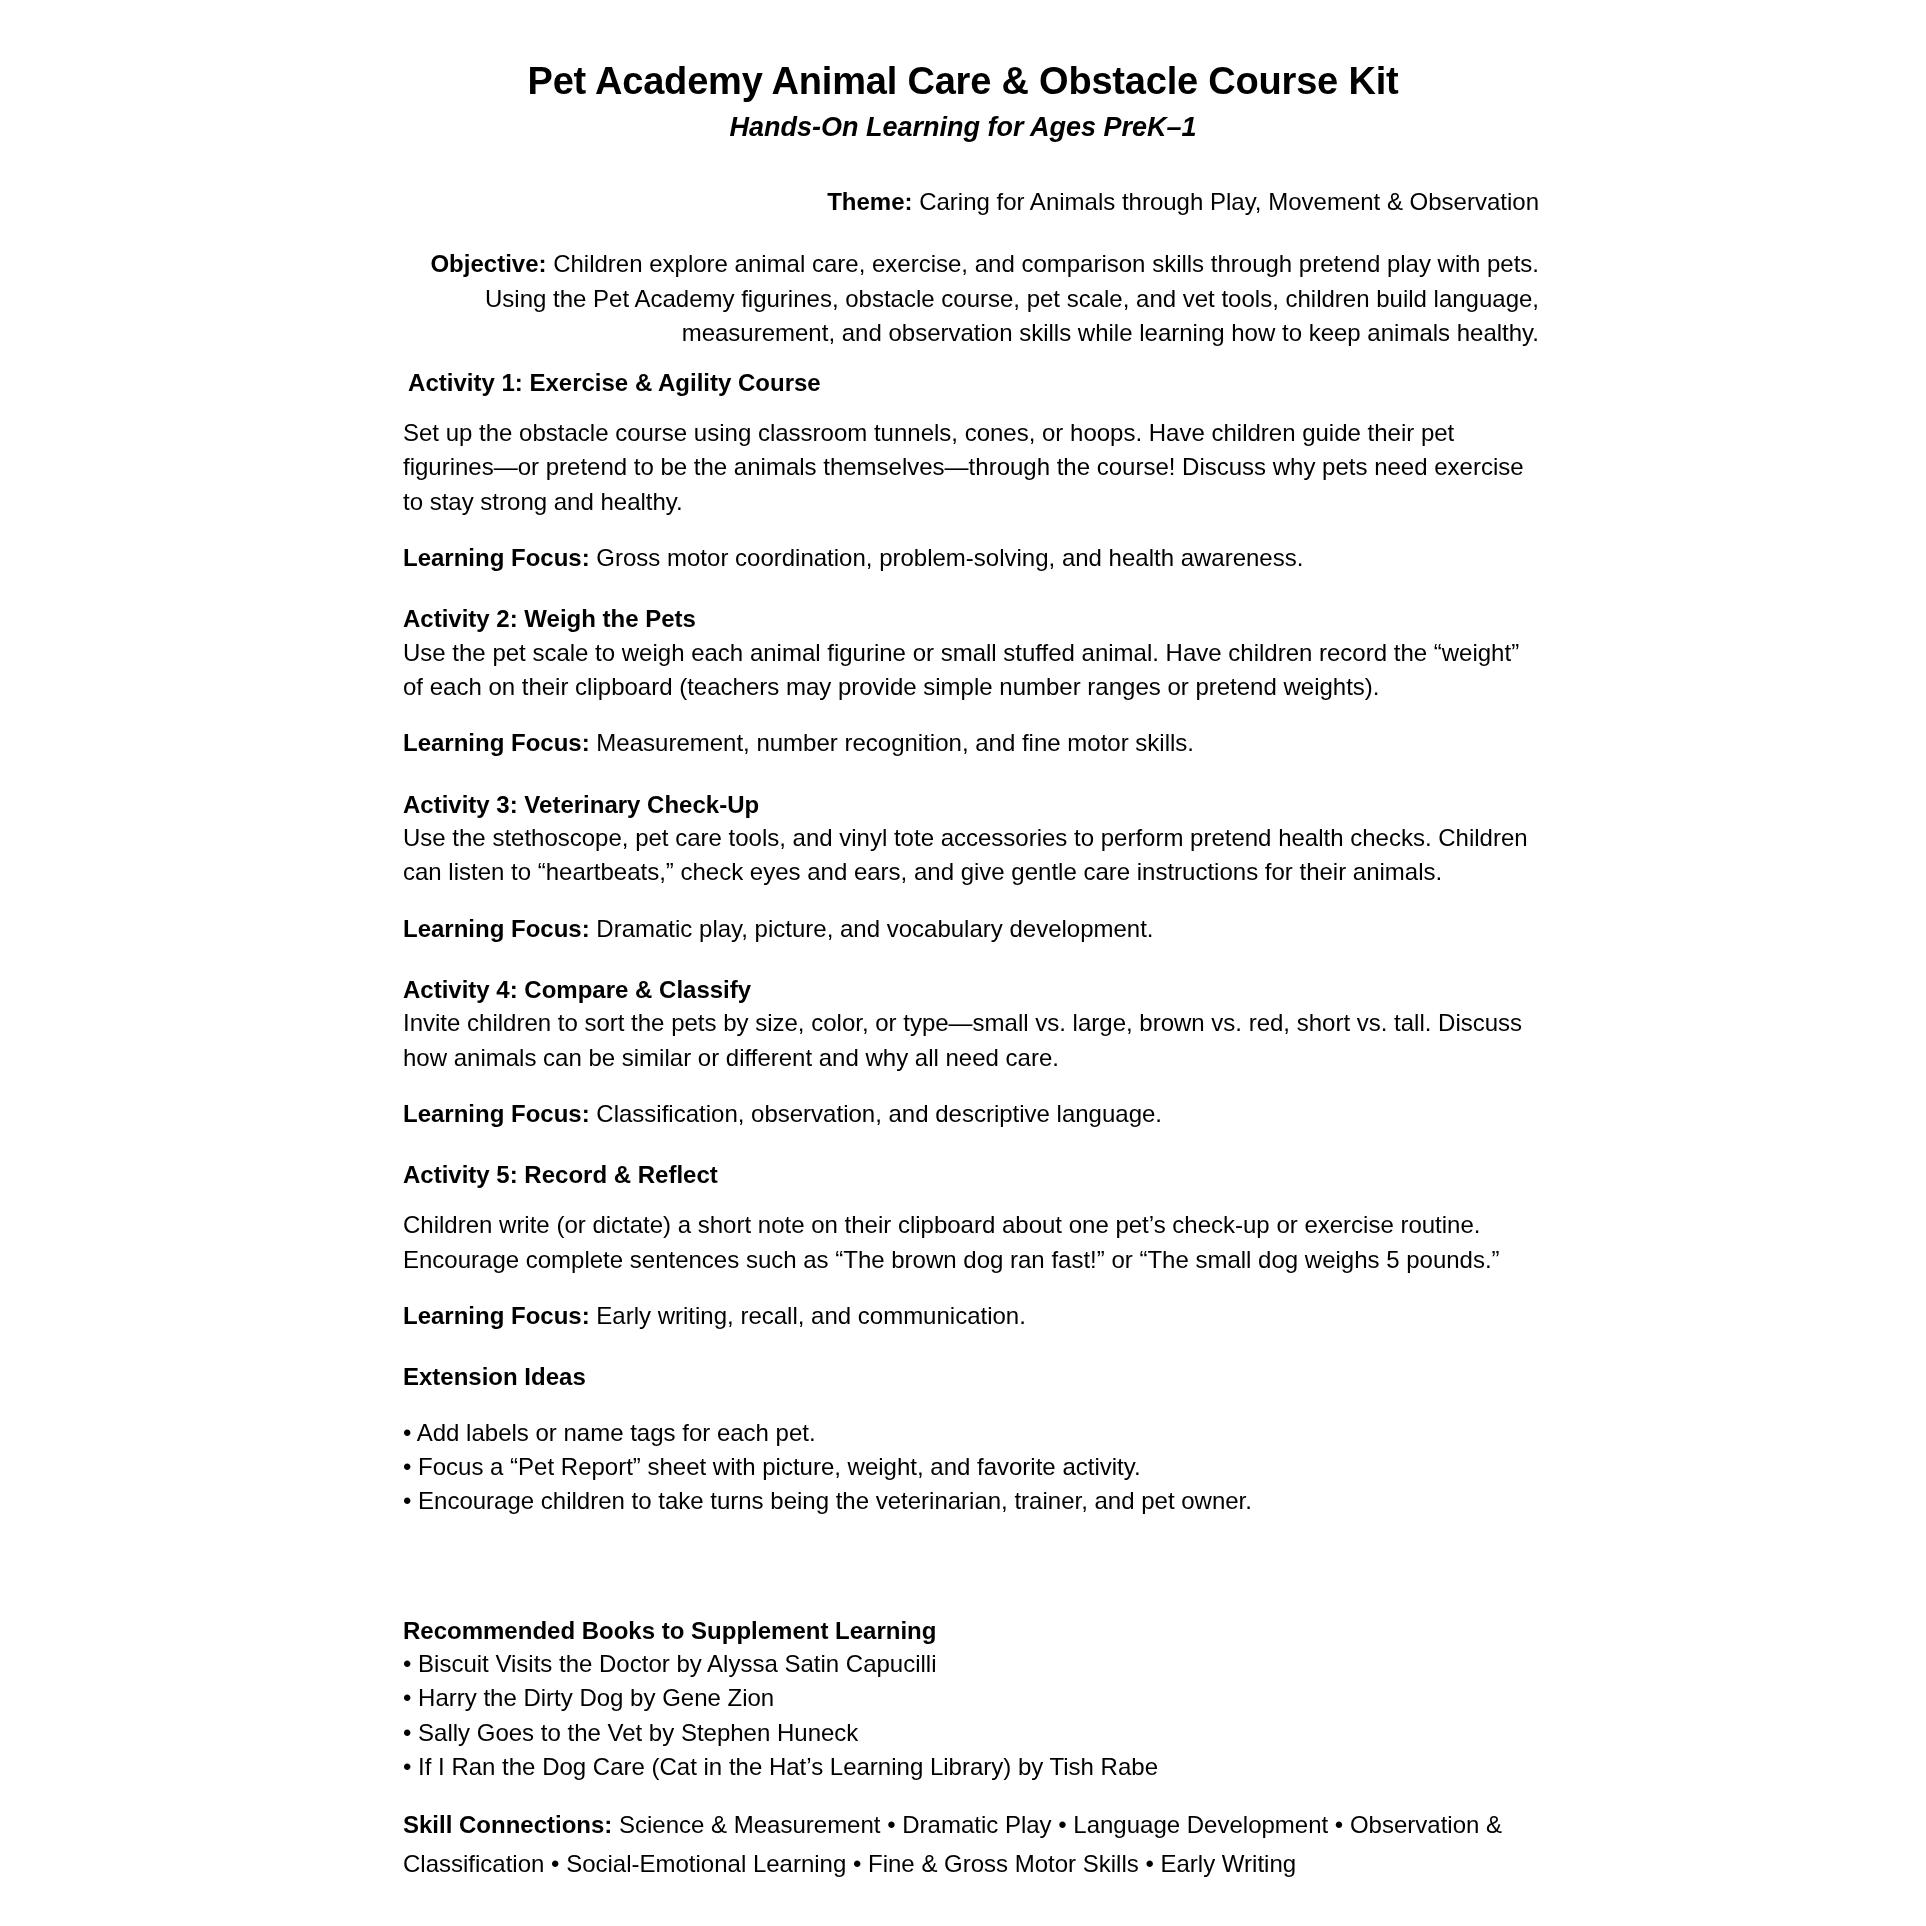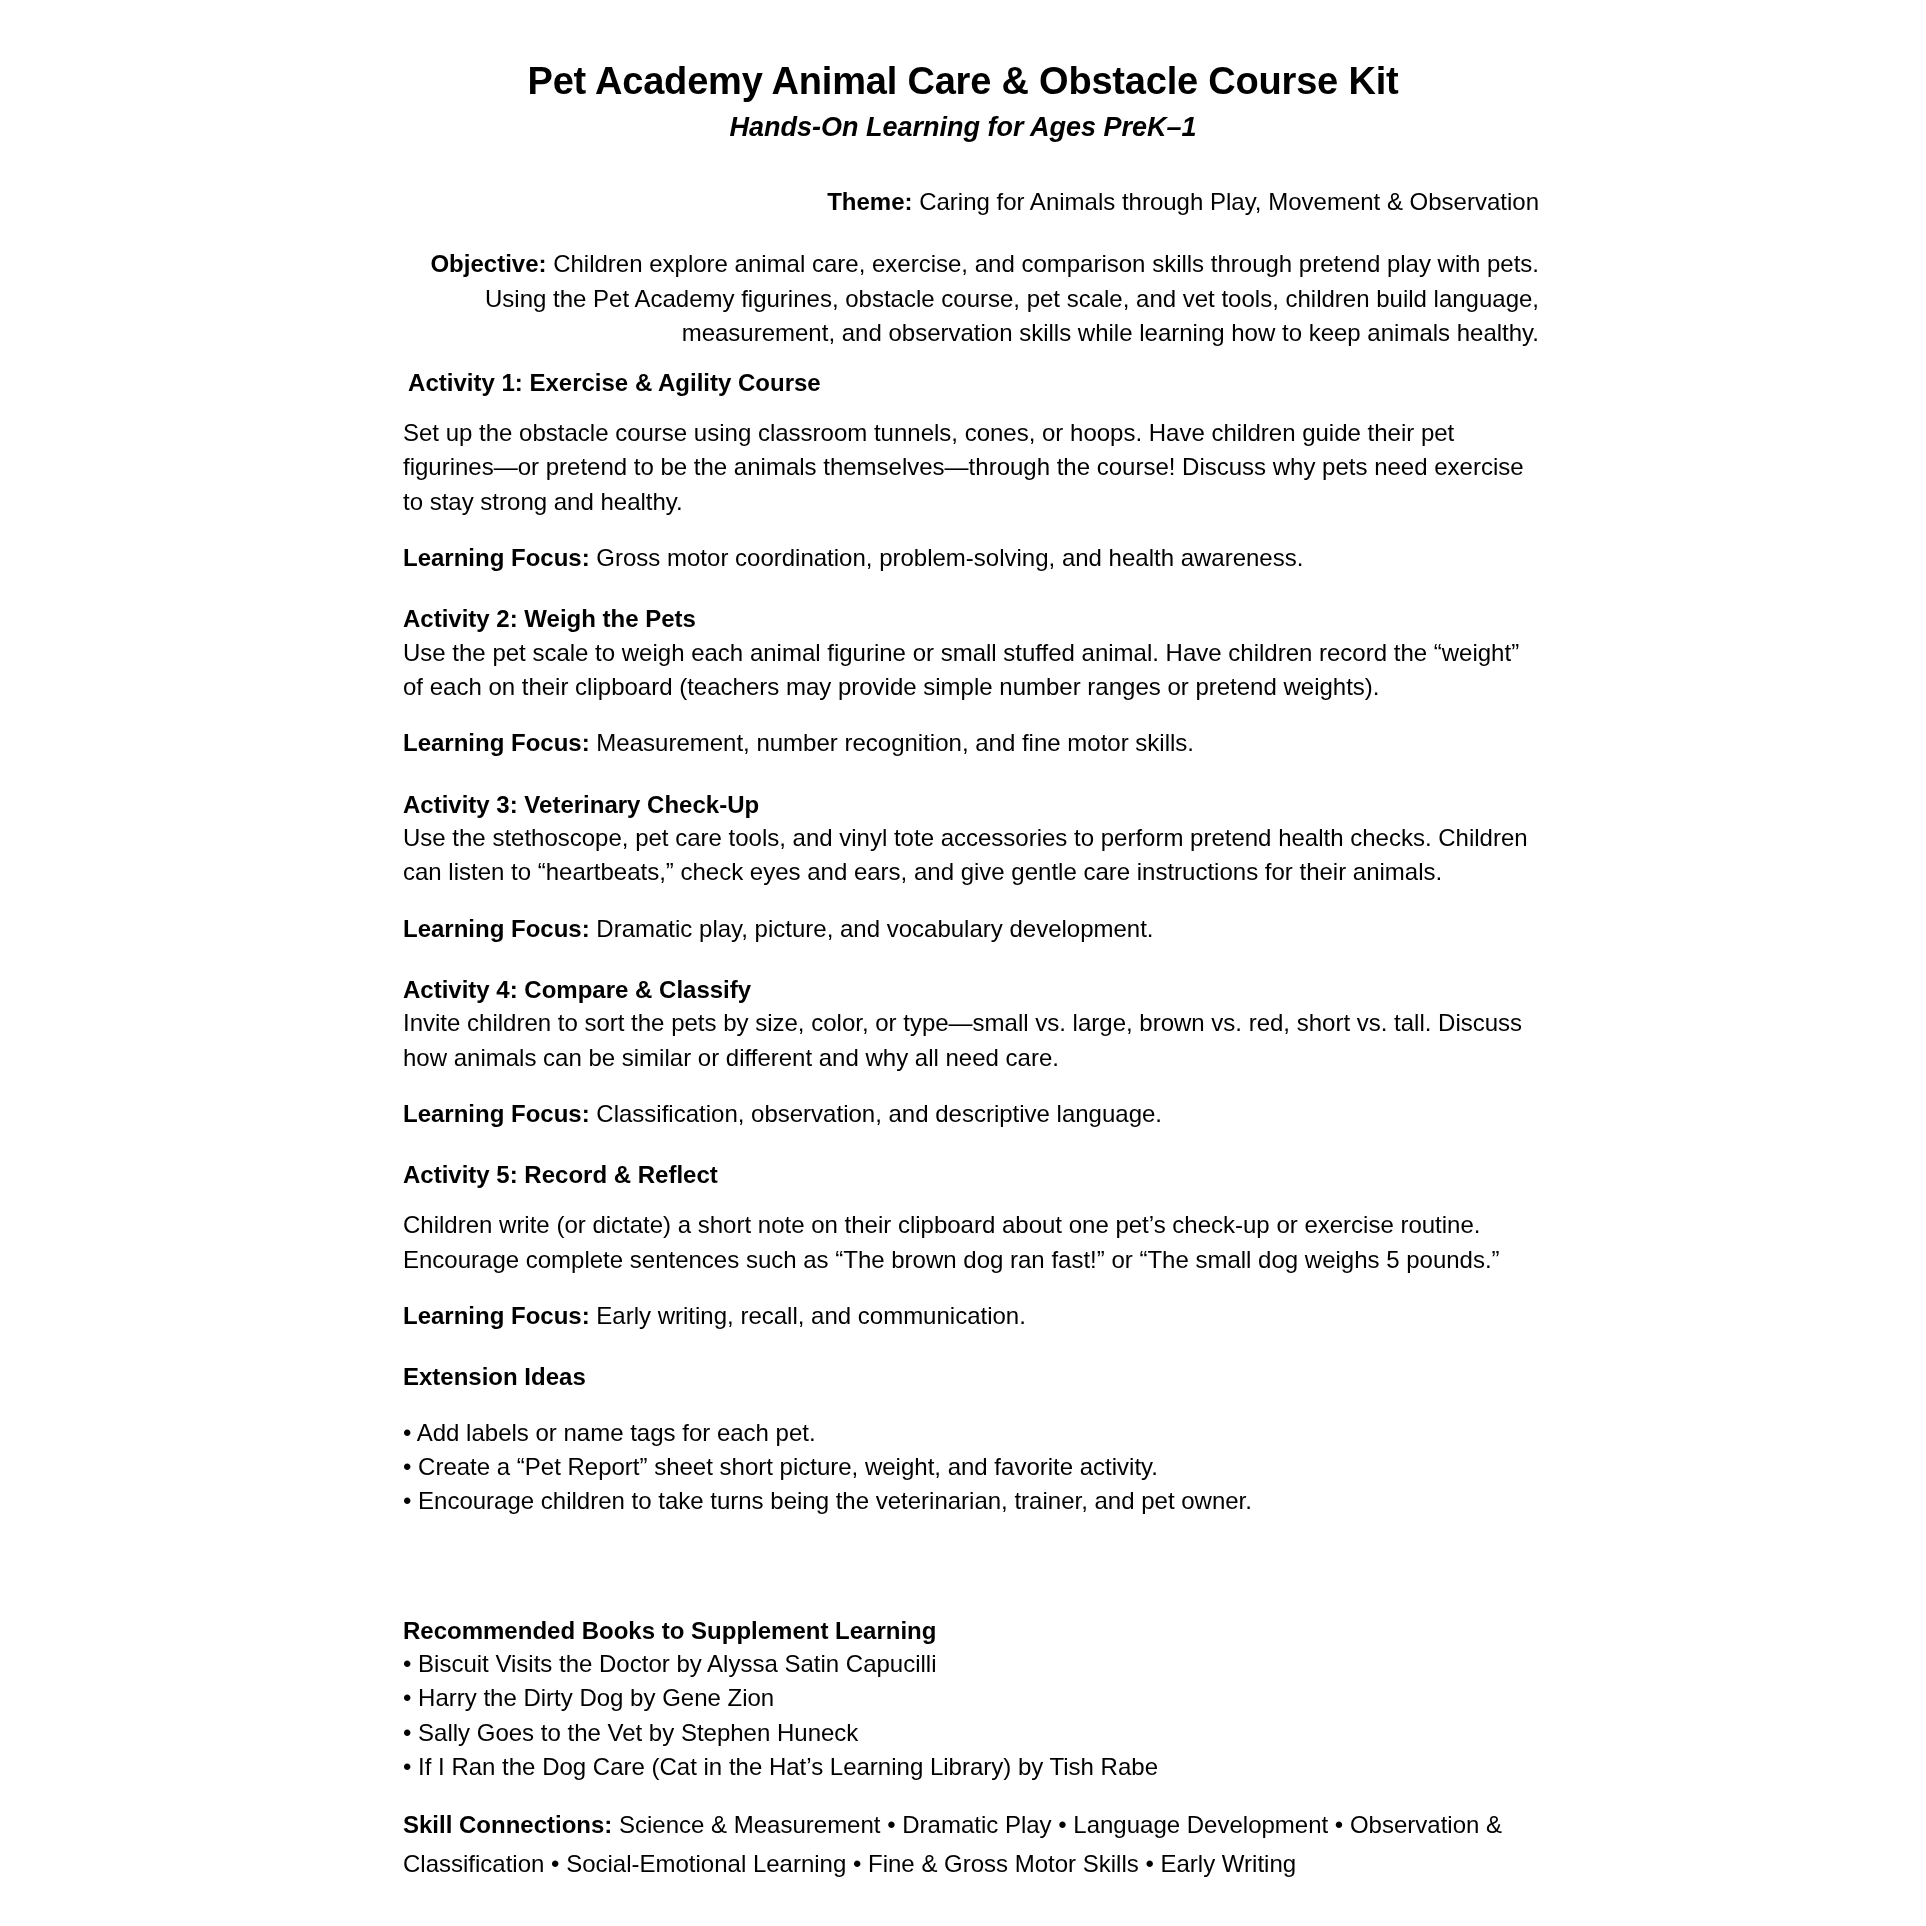--- a/index.html
+++ b/index.html
@@ -160,21 +160,21 @@
     <p class="para">Children write (or dictate) a short note on their clipboard about one pet’s check-up or exercise routine. Encourage complete sentences such as “The brown dog ran fast!” or “The small dog weighs 5 pounds.”</p>
     <div class="gap-md"></div>
     <p class="focus"><span class="b">Learning Focus:</span><span> Early writing, recall, and communication.</span></p>
 
     <div class="gap-lg"></div>
 
     <h2 class="section-head">Extension Ideas</h2>
     <div class="gap-md"></div>
     <ul class="bullets">
       <li>• Add labels or name tags for each pet.</li>
-      <li>• Create a “Pet Report” sheet short picture, weight, and favorite activity.</li>
+      <li>• Focus a “Pet Report” sheet with picture, weight, and favorite activity.</li>
       <li>• Encourage children to take turns being the veterinarian, trainer, and pet owner.</li>
     </ul>
 
     <div class="gap-xxl"></div>
 
     <h2 class="section-head">Recommended Books to Supplement Learning</h2>
     <ul class="bullets">
       <li>• Biscuit Visits the Doctor by Alyssa Satin Capucilli</li>
       <li>• Harry the Dirty Dog by Gene Zion</li>
       <li>• Sally Goes to the Vet by Stephen Huneck</li>

